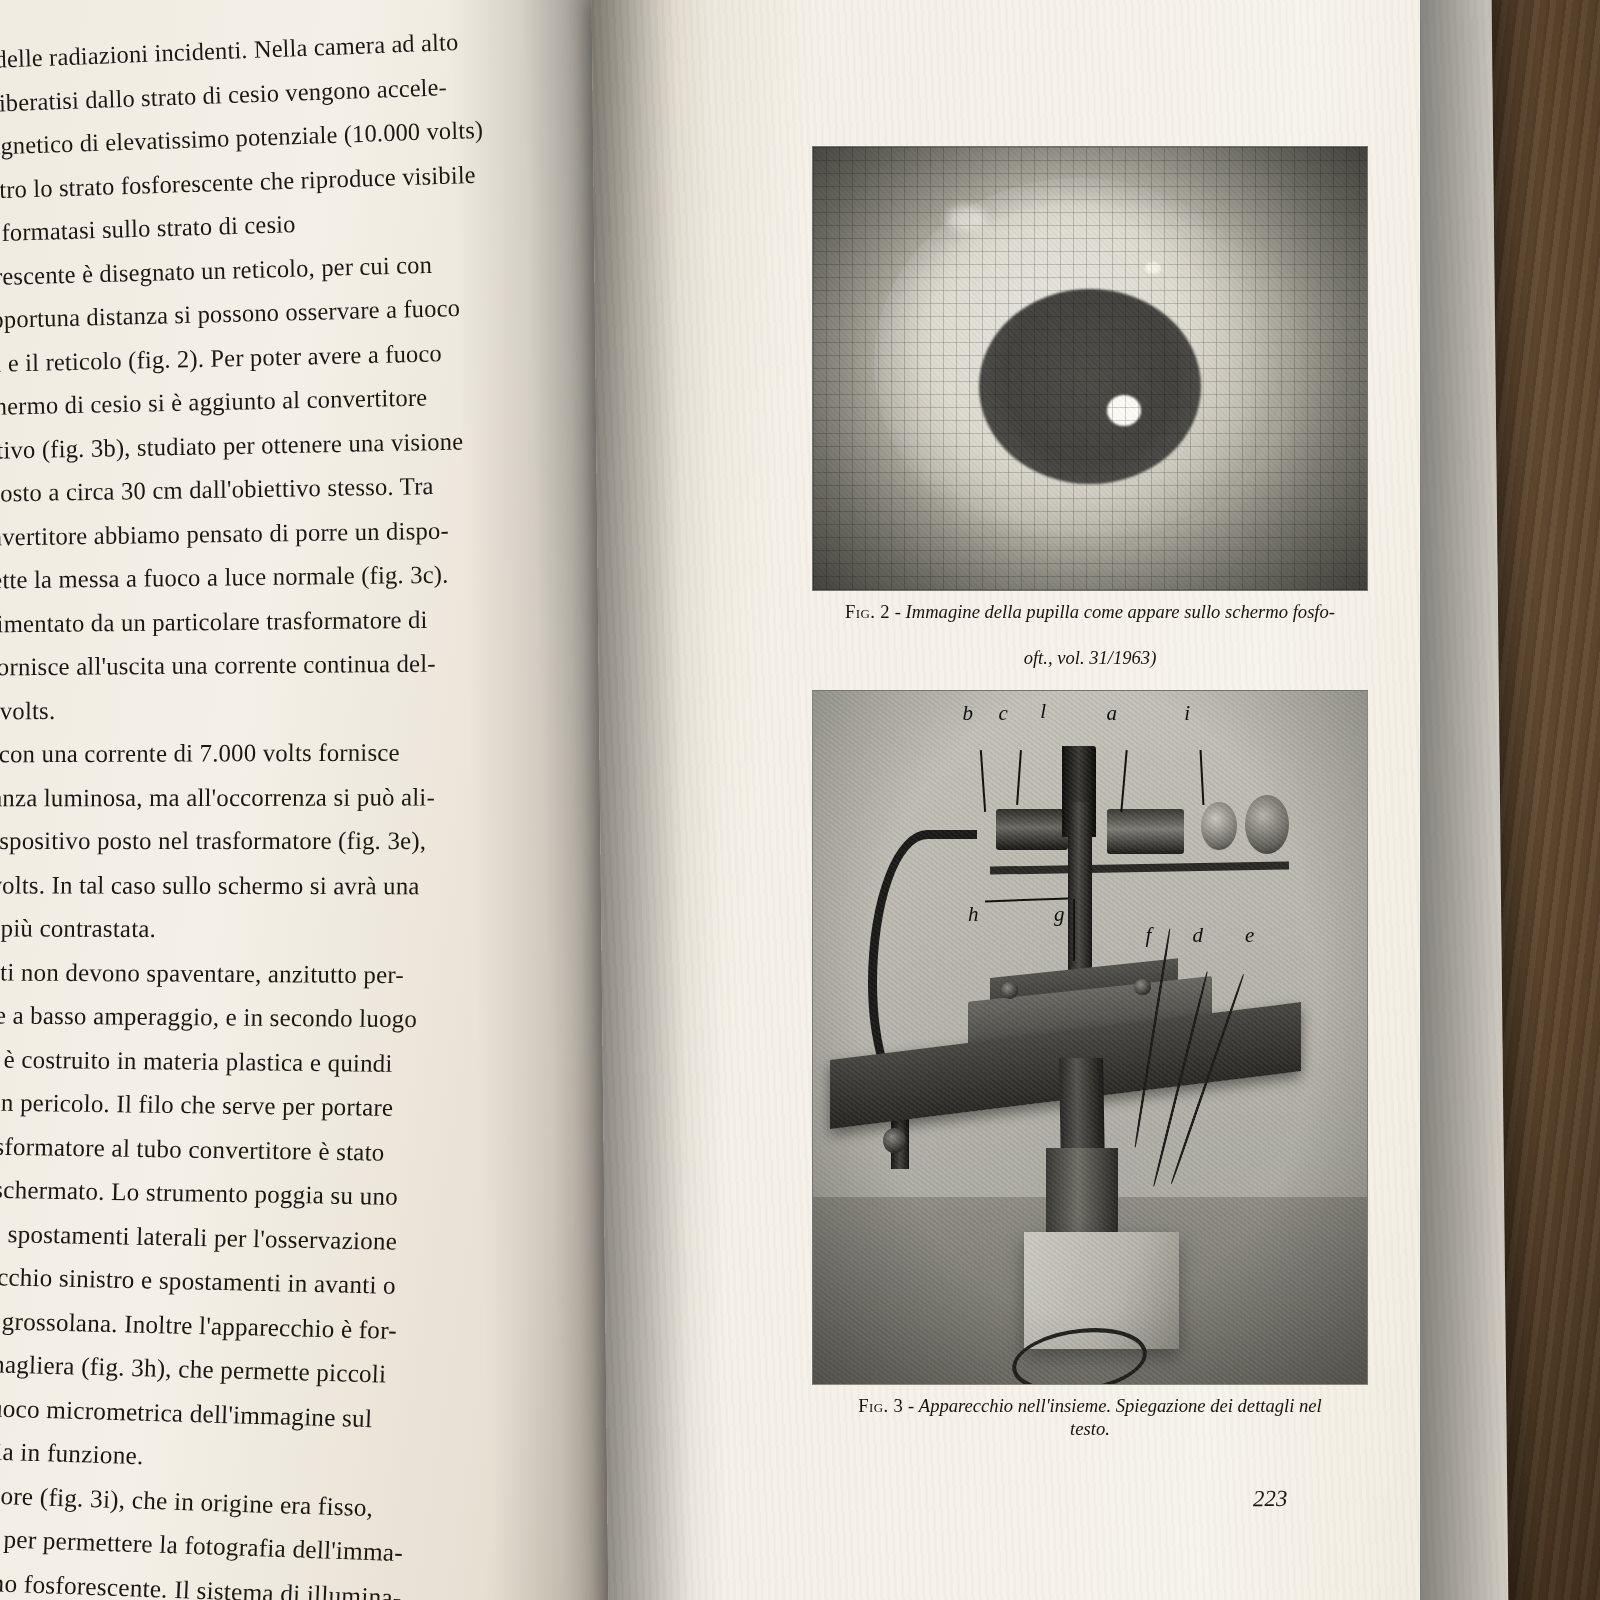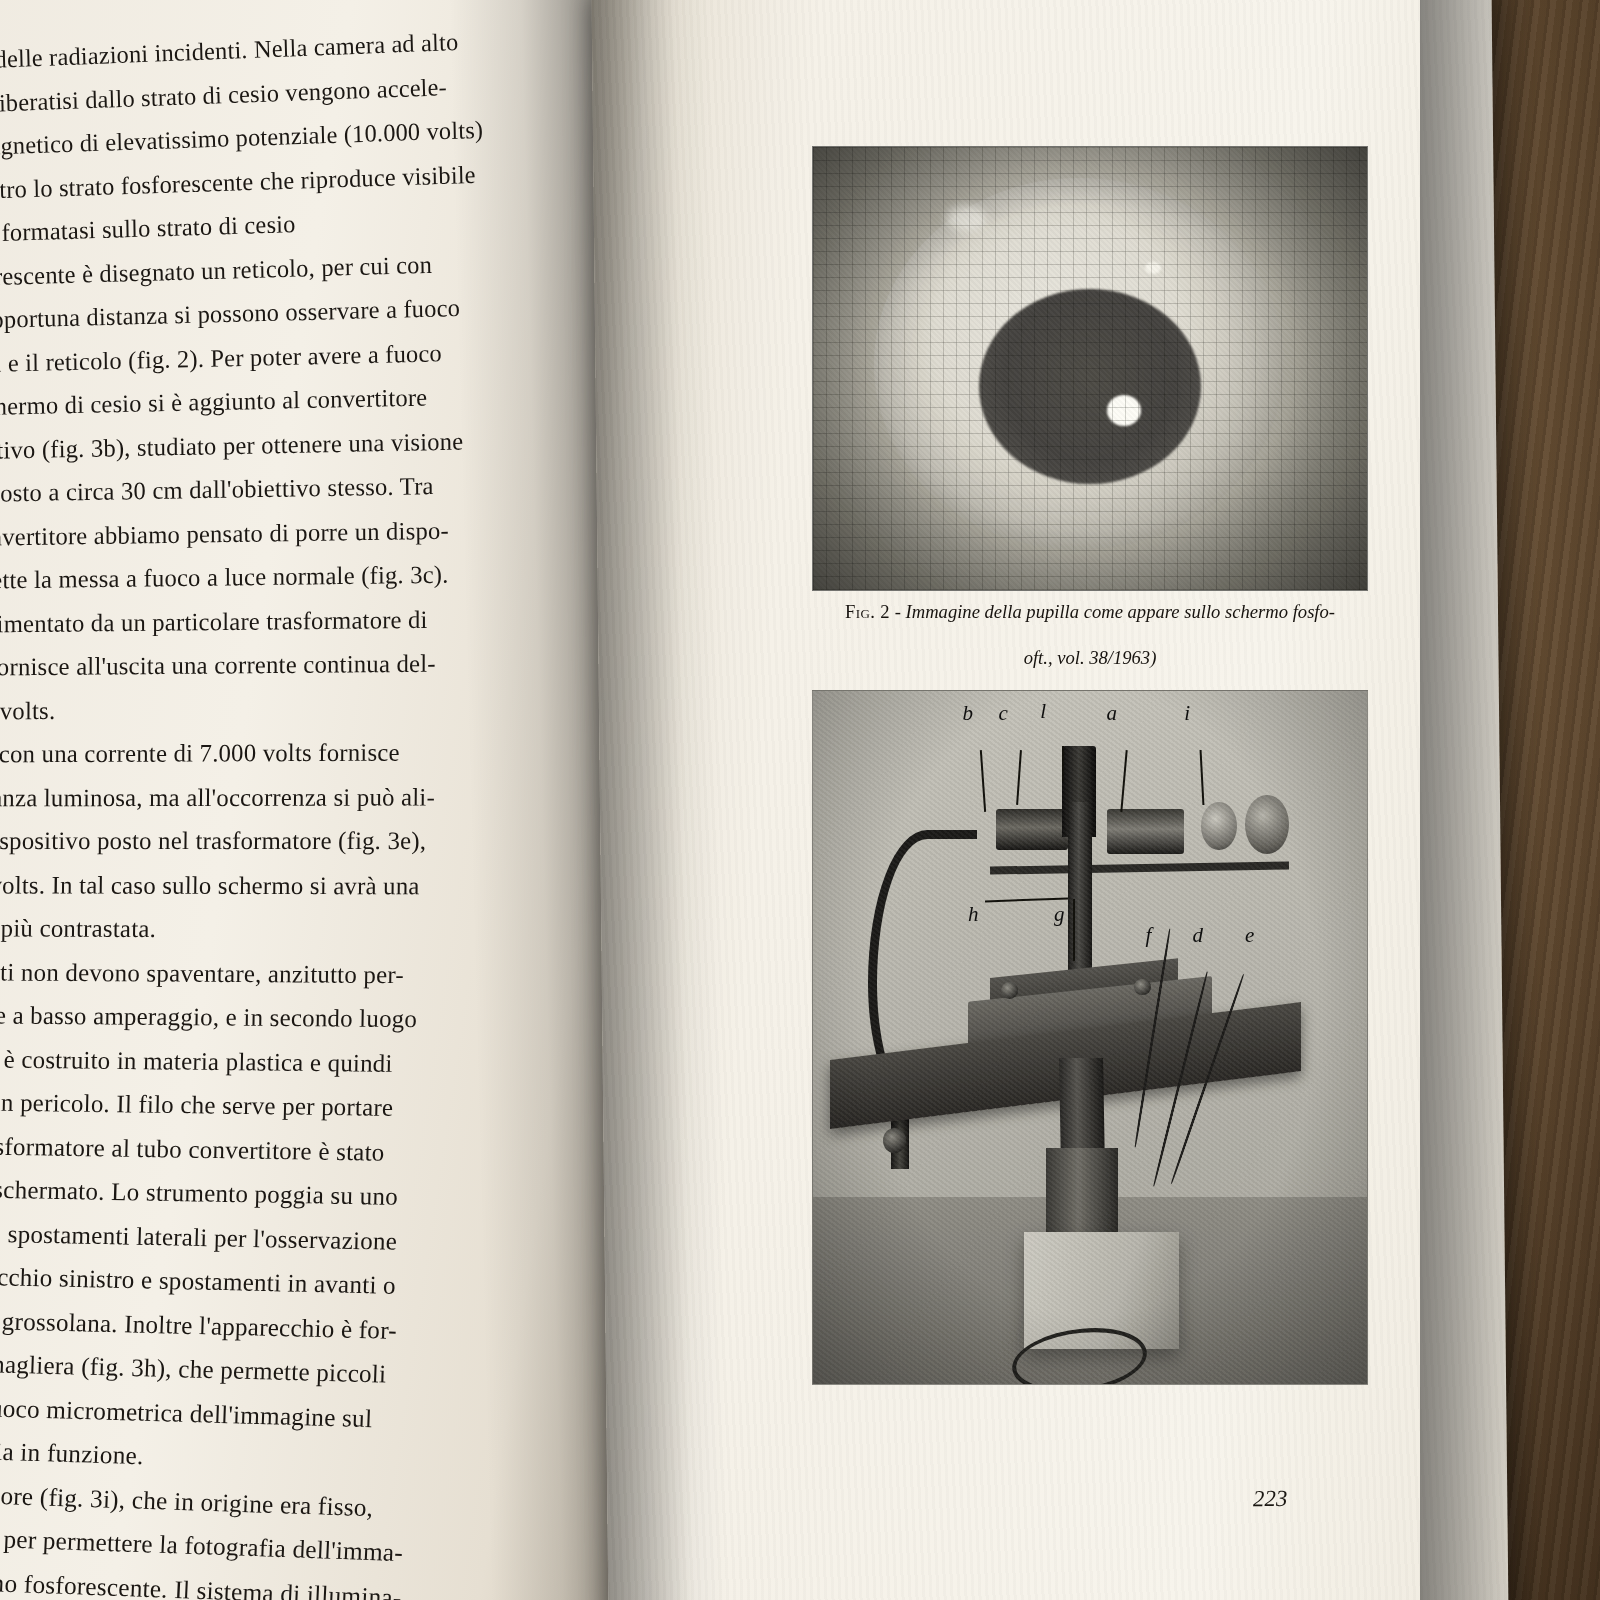--- a/index.html
+++ b/index.html
@@ -449,21 +449,21 @@
         <div class="hl hl3"></div>
         <div class="hl hl1"></div>
         <div class="hl hl2"></div>
         <div class="grid"></div>
         <div class="noise"></div>
         <div class="vig"></div>
       </div>
       <div class="fig-caption">
         <span class="lbl">Fig. 2</span><span class="roman"> - </span><span>Immagine della pupilla come appare sullo schermo fosfo-</span><br>
         <br>
-        <span>oft., vol. 38/1963)</span>
+        <span>oft., vol. 31/1963)</span>
       </div>
     </div>
 
     <div class="figure-block" style="top:690px;">
       <div class="fig-img" id="fig3-img">
         <div class="wall"></div>
         <div class="floor"></div>
 
         <div class="arm"></div>
         <div class="arm-stem"></div>
@@ -504,20 +504,24 @@
         <span class="lead" style="left:41%; top:1.2%;">l</span>
         <span class="lead" style="left:53%; top:1.5%;">a</span>
         <span class="lead" style="left:67%; top:1.5%;">i</span>
 
         <span class="lead" style="left:28%; top:30.5%;">h</span>
         <span class="lead" style="left:43.5%; top:30.5%;">g</span>
         <span class="lead" style="left:60%; top:33.5%;">f</span>
         <span class="lead" style="left:68.5%; top:33.5%;">d</span>
         <span class="lead" style="left:78%; top:33.5%;">e</span>
       </div>
+      <div class="fig-caption">
+        <span class="lbl">Fig. 3</span><span class="roman"> - </span><span>Apparecchio nell'insieme. Spiegazione dei dettagli nel</span><br>
+        <span>testo.</span>
+      </div>
     </div>
 
   </div>
 
   <div id="page-number">223</div>
 </div>
 
 <div id="book-shadow"></div>
 
 </body></html>

